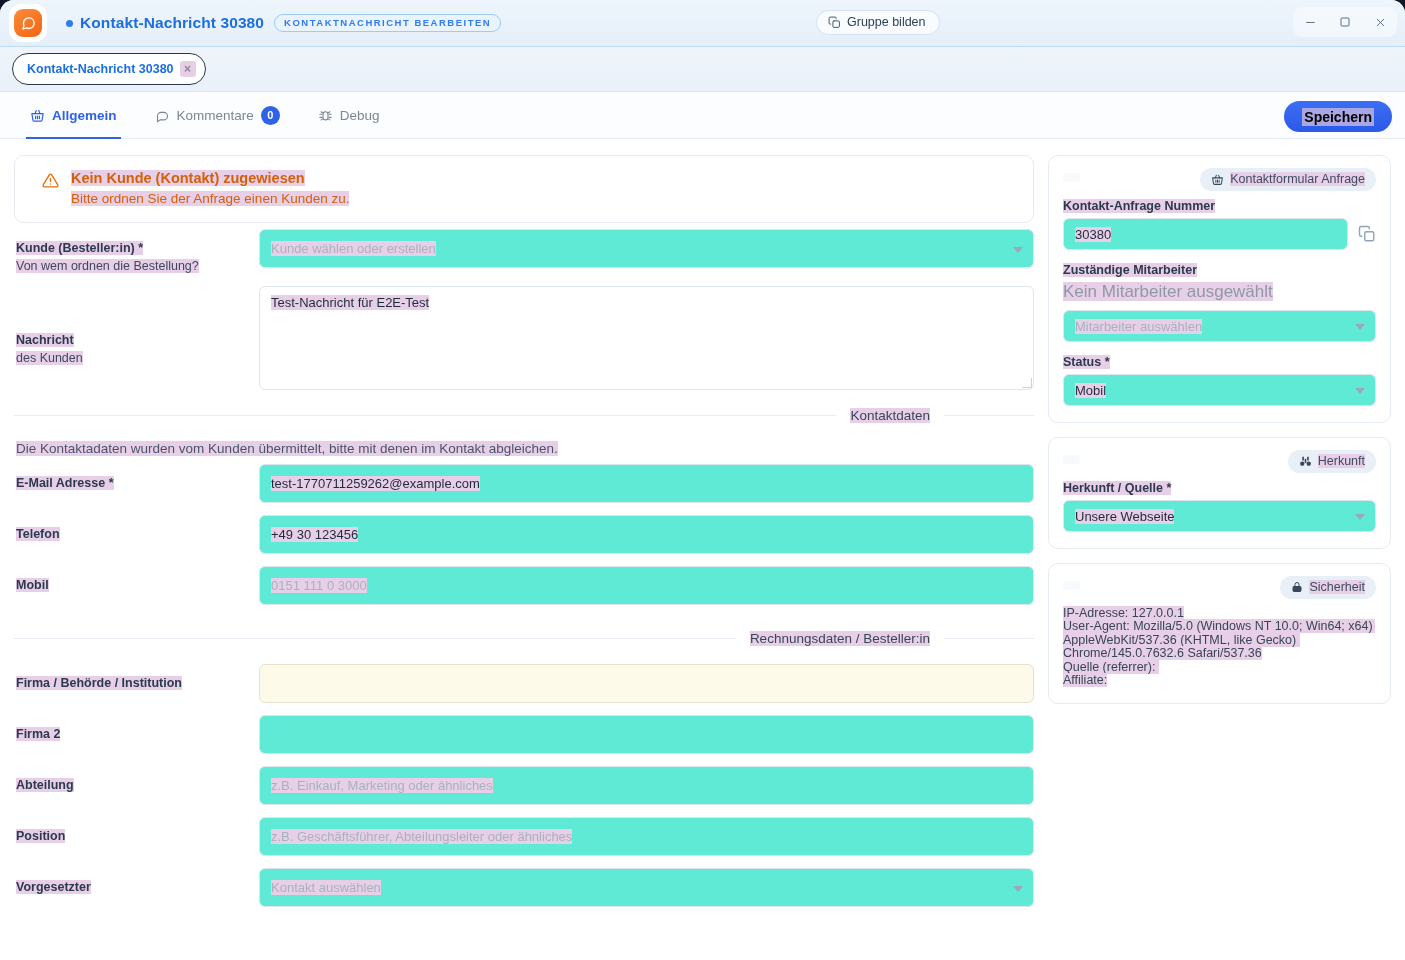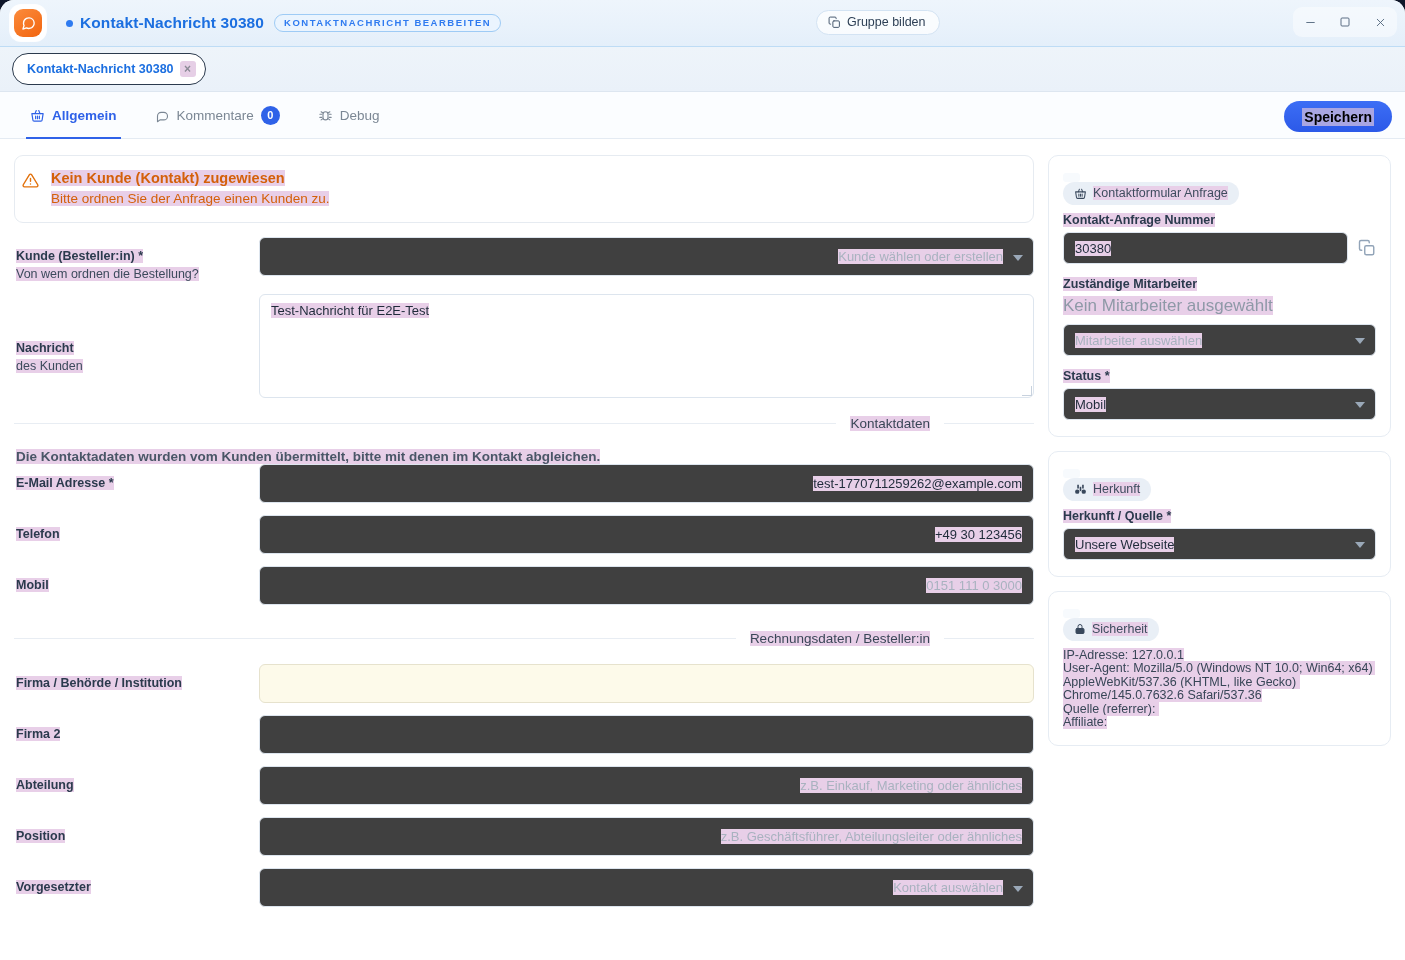--- a/index.html
+++ b/index.html
@@ -146,47 +146,47 @@
     padding: 16px 14px 0 14px;
     gap: 14px;
   }
   .col-main { width: 1020px; flex: 0 0 auto; }
   .col-side { width: 343px; flex: 0 0 auto; }
 
   
   .alert {
     border: 1px solid #e6ebf1;
     border-radius: 9px;
-    padding: 14px 7px 16px;
+    padding: 14px 27px 16px;
     display: flex; gap: 12px;
-    margin-bottom: 14px;
+    margin-bottom: 6px;
   }
   .alert-ico { color: #e2720d; font-size: 17px; line-height: 1; margin-top: 2px; }
   .alert-title { font-size: 14.5px; font-weight: 700; color: #d4600a; margin-bottom: 5px; }
   .alert-sub { font-size: 13.5px; color: #d4600a; }
 
   
   .row { display: flex; align-items: flex-start; margin-bottom: 10px; }
   .row-label {
     width: 245px; flex: 0 0 auto;
     padding-top: 9px; padding-left: 2px;
   }
   .lbl { font-size: 12.5px; font-weight: 700; color: #2b3a4d; display: inline-block; }
   .lbl-sub { font-size: 12.5px; color: #3c4a5c; display: inline-block; }
   .ctrl { flex: 1 1 auto; }
   .inp {
     width: 100%; height: 33px;
     border: 1px solid #dde5ee; border-radius: 6px;
-    background: #404040;
+    background: #5eead4;
     padding: 0 11px;
     font-size: 13px; color: #1f2b3a;
     font-family: "Liberation Sans", sans-serif;
     display: flex; align-items: center;
   }
-  .inp.tall { height: 39px; justify-content: flex-end; }
+  .inp.tall { height: 39px; }
   .inp.yellow { background: #fdfaea; border-color: #e6e2cd; }
   .inp.ph { color: #a8b2bf; }
   .inp.select { position: relative; padding-right: 30px; }
   .caret {
     position: absolute; right: 10px; top: 50%;
     margin-top: -2px;
     width: 0; height: 0;
     border-left: 5px solid transparent;
     border-right: 5px solid transparent;
     border-top: 6px solid #9aa8b8;
@@ -209,32 +209,32 @@
 
   
   .divider {
     display: flex; align-items: center; gap: 14px;
     margin: 18px 0 18px;
   }
   .divider .ln { flex: 1 1 auto; height: 1px; background: #e8edf3; }
   .divider .ln.short { flex: 0 0 90px; }
   .divider .dv-label { font-size: 13.5px; color: #3a4657; white-space: nowrap; }
 
-  .hint { font-size: 13.5px; color: #4a5667; margin-bottom: 0; padding-left: 2px; font-weight: bold; }
+  .hint { font-size: 13.5px; color: #4a5667; margin-bottom: 8px; padding-left: 2px; }
 
   
   .card {
     border: 1px solid #e6ecf3;
     border-radius: 10px;
     padding: 12px 14px 16px;
     margin-bottom: 14px;
     background: #ffffff;
     position: relative;
   }
-  .card-head { display: flex; align-items: flex-start; justify-content: space-between; margin-bottom: 8px; flex-direction: column; }
+  .card-head { display: flex; align-items: flex-start; justify-content: space-between; margin-bottom: 8px; }
   .card-dash { width: 17px; height: 9px; border-radius: 3px; background: #f7fafd; margin-top: 5px; }
   .card-chip {
     display: flex; align-items: center; gap: 6px;
     background: #e9eff6; border-radius: 12px;
     padding: 4px 11px 5px;
     font-size: 12.5px; color: #3e4c5e; white-space: nowrap;
   }
   .fl { margin-bottom: 5px; font-size: 12.5px; font-weight: 700; color: #2b3a4d; }
   .muted-line { font-size: 17px; color: #8e99a7; margin-bottom: 8px; }
   .copy-row { display: flex; align-items: center; gap: 10px; }

